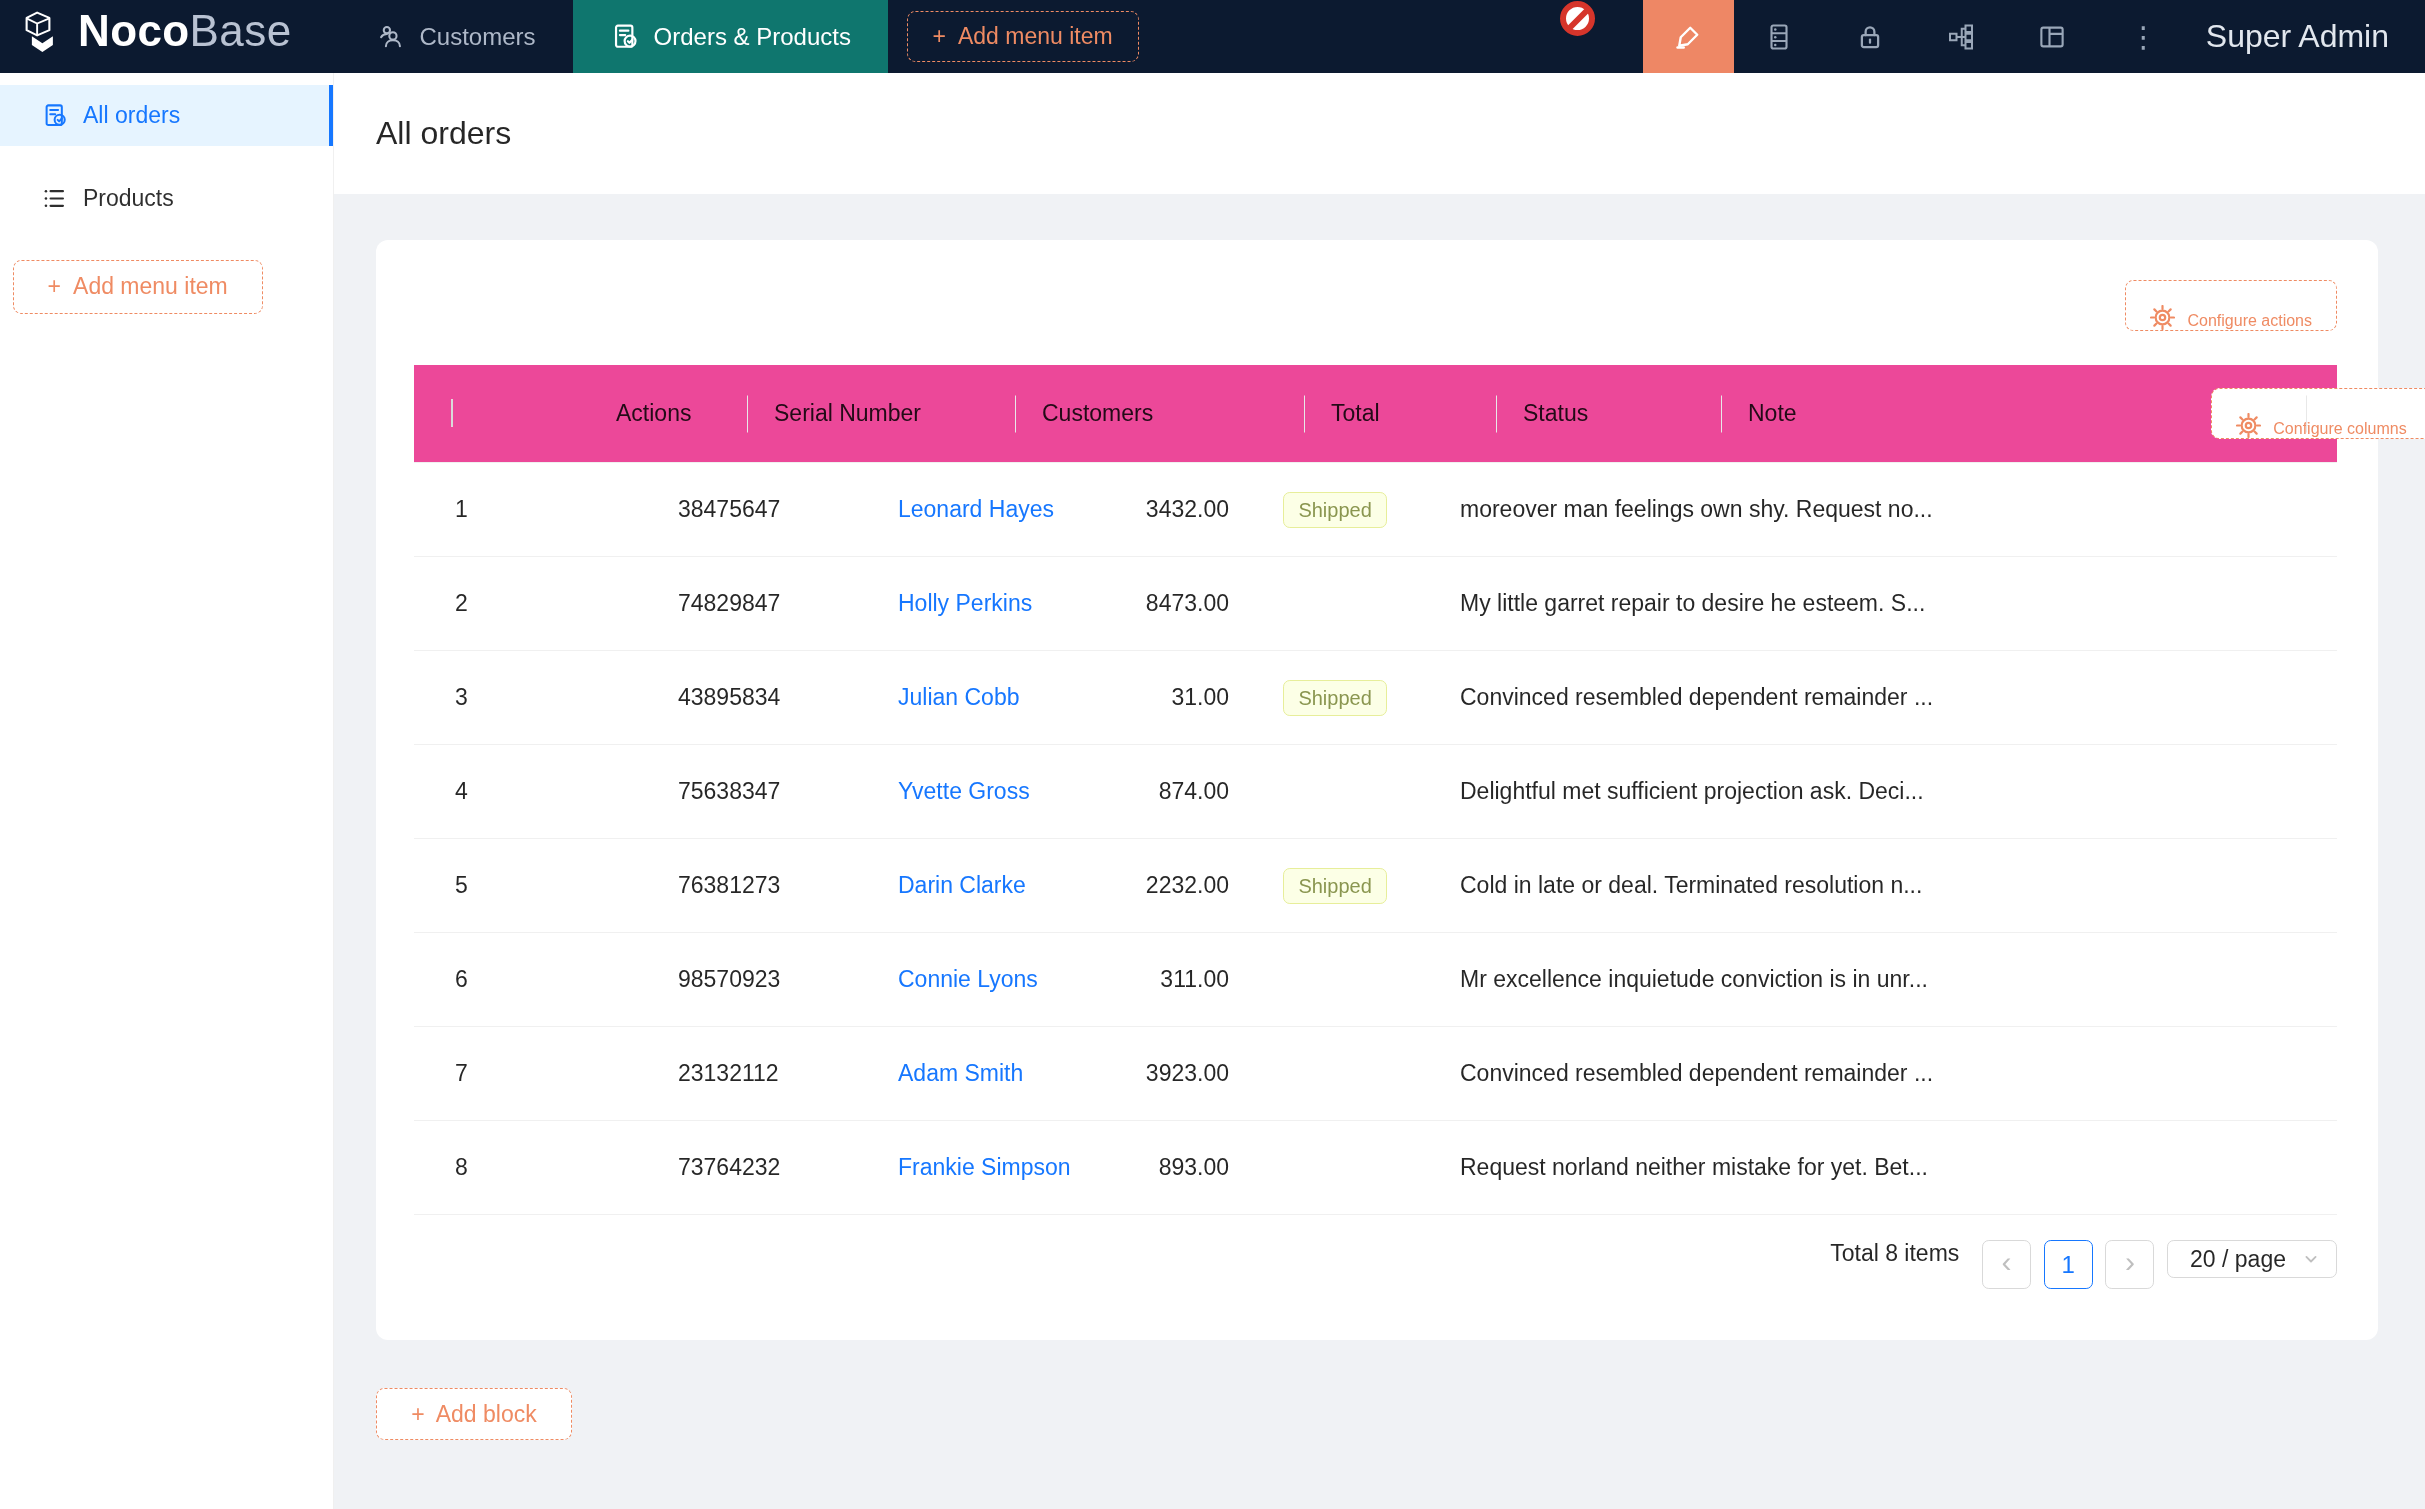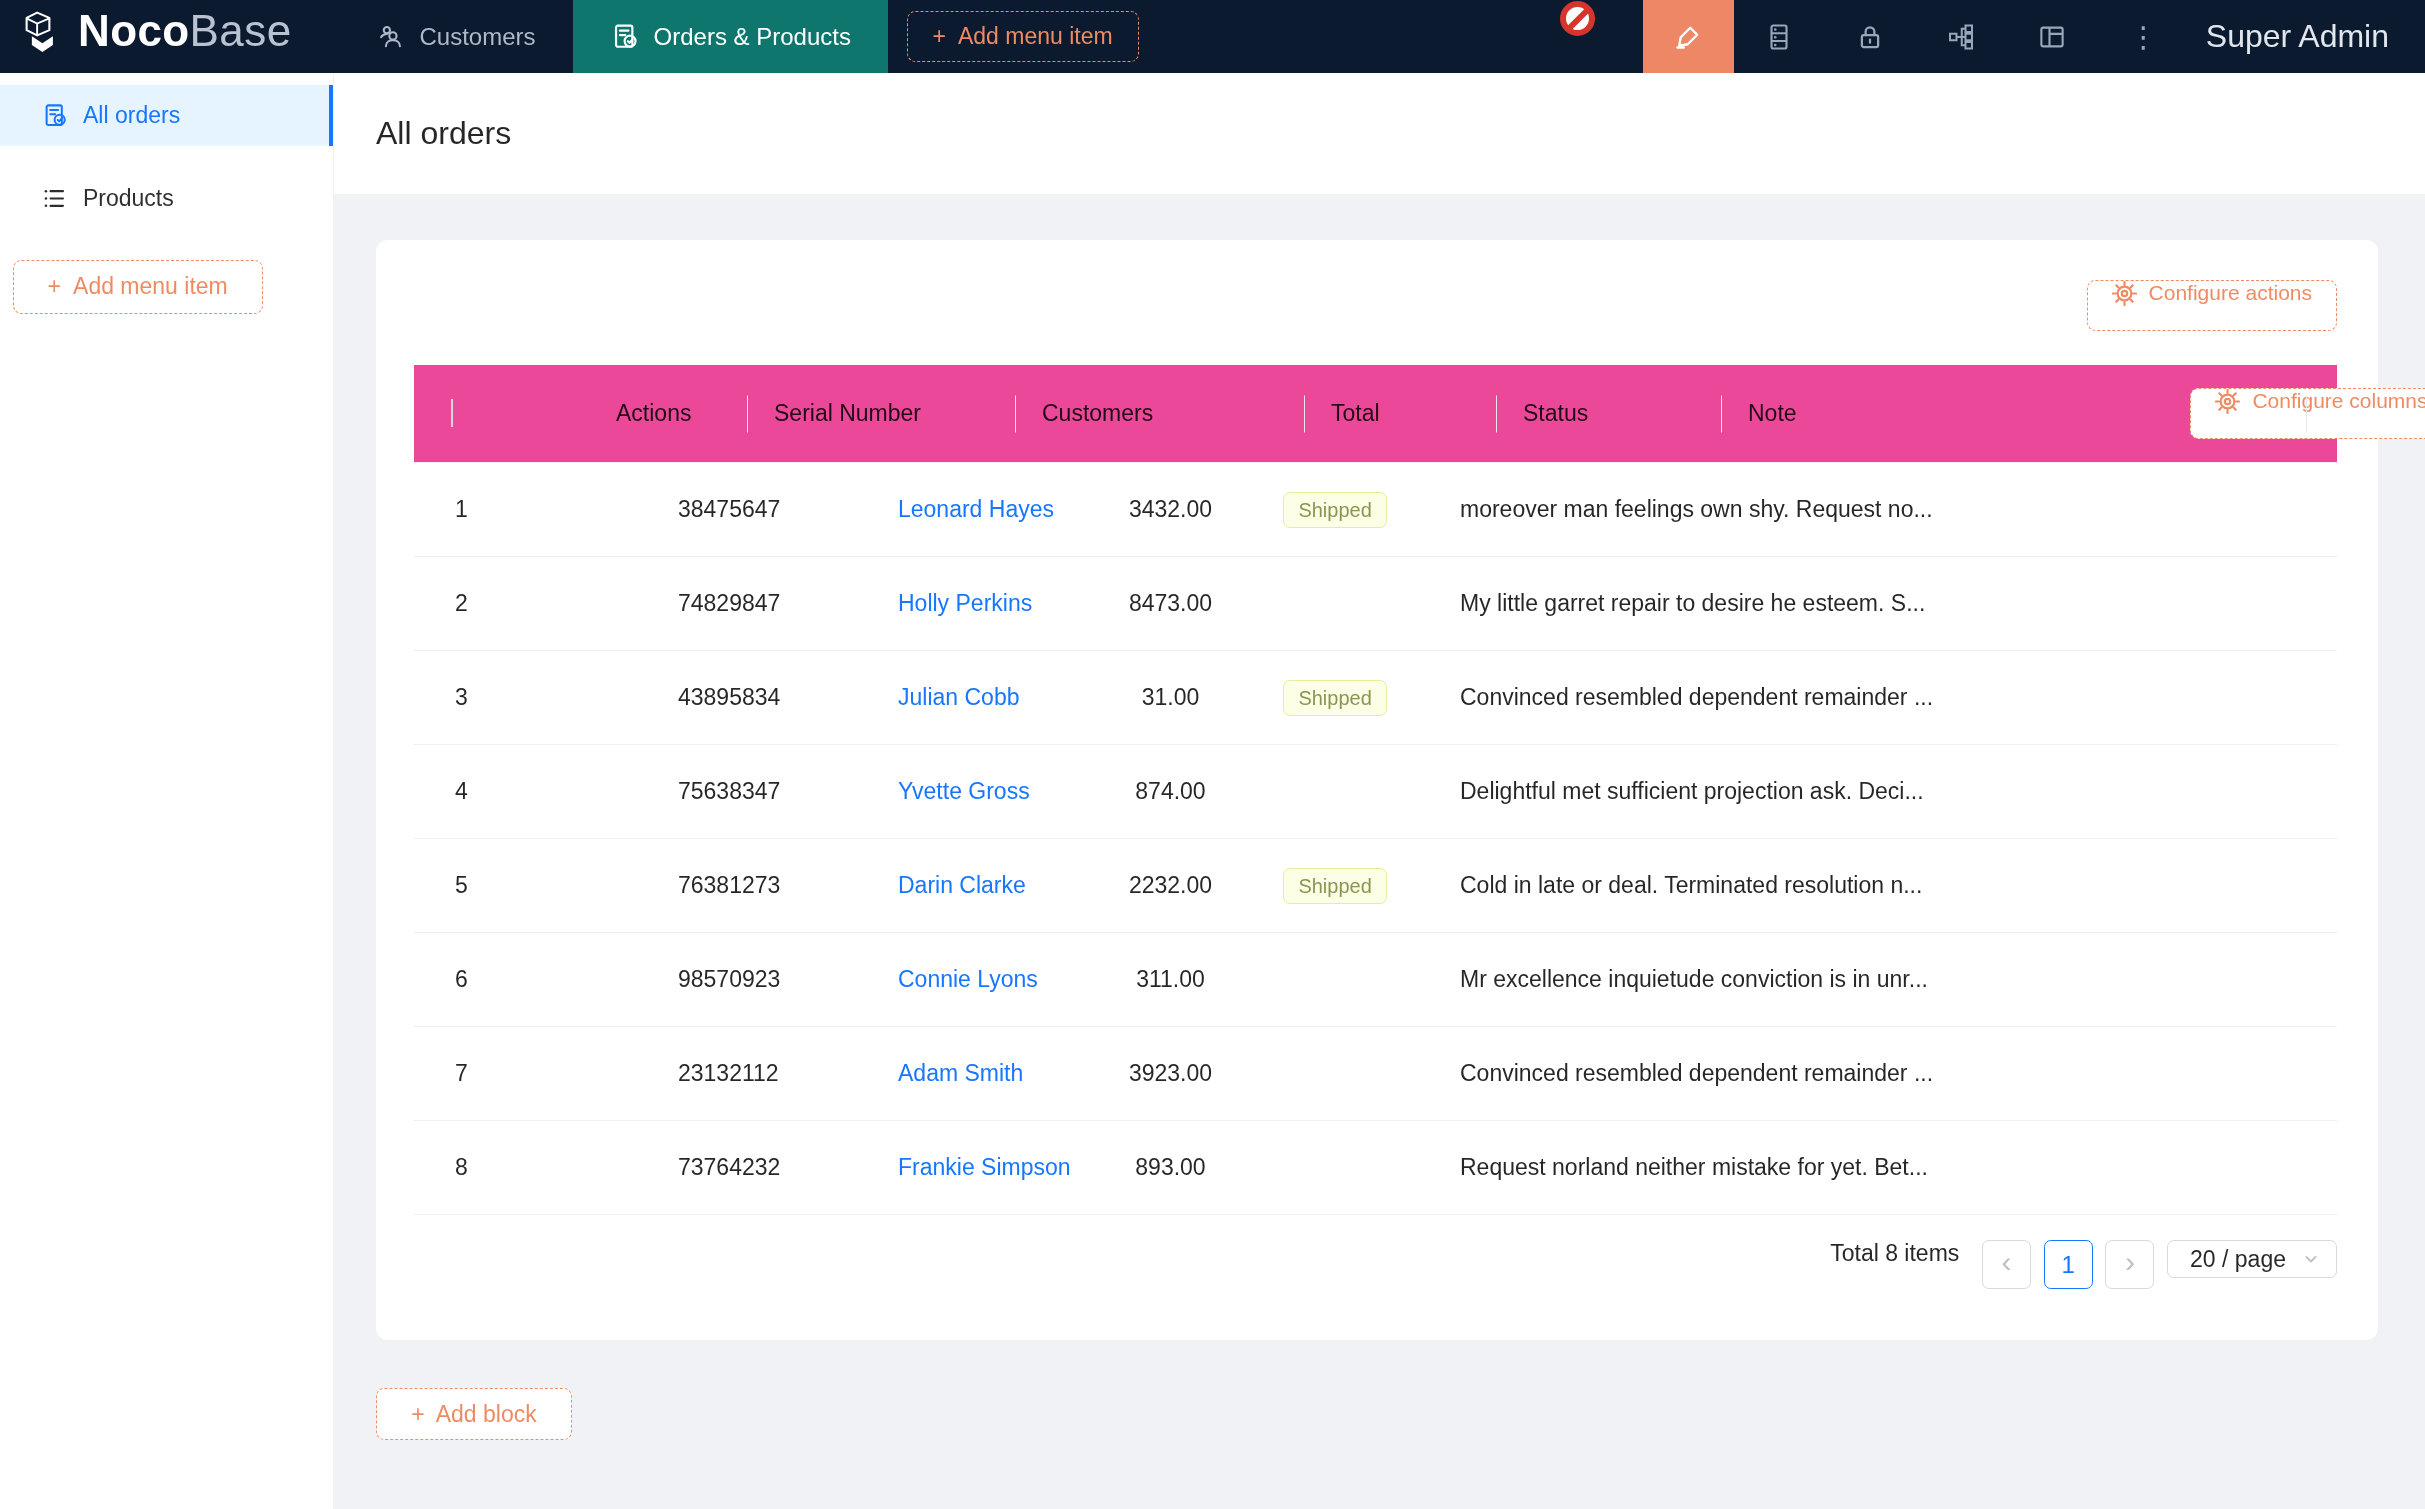--- a/index.html
+++ b/index.html
@@ -81,22 +81,22 @@
     height:121px; background:#ffffff; display:flex; align-items:center;
     padding-left:42px; flex-shrink:0;
   }
   .page-title { font-size:32px; font-weight:500; color:rgba(0,0,0,.85); }
   .content { flex:1; background:#f0f2f5; padding:46px 48px 0 42px; overflow:hidden; }
 
   .card { background:#ffffff; border-radius:12px; padding:40px 41px 51px 38px; }
   .actions-bar { display:flex; justify-content:flex-end; }
   .btn-dashed {
     height:51px; padding:0 24px; border:1.7px dashed #ef8b63; border-radius:8.5px;
-    background:#fff; color:#ef8b63; display:flex; align-items:flex-start; gap:12px;
-    font-size:21px; cursor:pointer; white-space:nowrap;
+    background:#fff; color:#ef8b63; display:flex; align-items:flex-end; gap:12px;
+    font-size:16px; cursor:pointer; white-space:nowrap;
   }
   .btn-dashed .icn { width:25px; height:25px; }
 
   
   .table { margin-top:34px; --cols:127px 110px 220px 241px 144px 177px 537px 1fr; }
   .tr { display:grid; grid-template-columns:var(--cols); align-items:center; }
   .thead {
     background:#ec4899; height:98px; border-bottom:0.8px solid #f0f0f0;
     font-weight:500;
     gap:48px;
@@ -107,21 +107,21 @@
     width:0.8px; height:37px; background:#e8e8e8;
   }
   .th-select { padding-left:37px; }
   .checkbox {
     width:25px; height:25px; border:1.7px solid #d9d9d9; border-radius:6px;
     background:#fff; cursor:pointer;
   }
   .th-settings { display:flex; justify-content:center; padding-left:0; }
   .tbody .tr { height:94px; border-bottom:0.8px solid #f0f0f0; background:#fff; }
   .cell-index { padding-left:41px; }
-  .num { text-align:center; padding-right:27px; padding-left:0; }
+  .num { text-align:right; padding-right:27px; padding-left:0; }
   .link { color:#1677ff; cursor:pointer; text-decoration:none; }
   .tag {
     display:inline-block; background:#fcffe6; border:1.3px solid #e7ee9a;
     border-radius:6.8px; padding:5px 14.4px; font-size:20px; color:#8a9650; line-height:1.2;
   }
   .note { white-space:nowrap; overflow:hidden; }
 
   
   .pagination {
     margin-top:25px; display:flex; justify-content:flex-end; align-items:flex-start; gap:12.7px;

